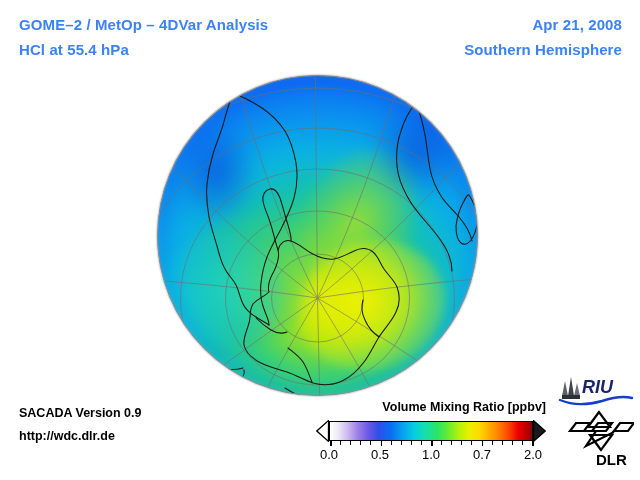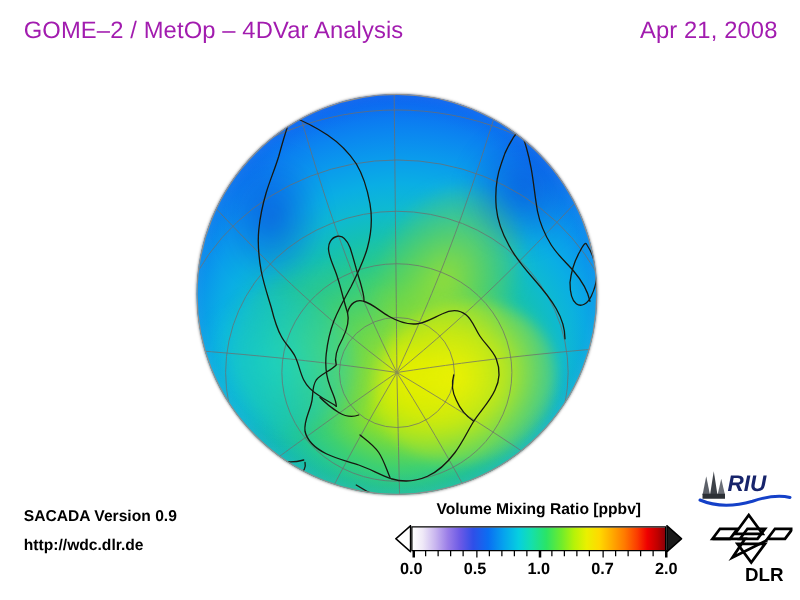--- a/index.html
+++ b/index.html
@@ -10,21 +10,21 @@
     position:relative;
     overflow:hidden;
     -webkit-font-smoothing:antialiased;
   }
   .page{position:absolute;inset:0;}
 
   
   .hdr-left{position:absolute;left:19px;top:12px;}
   .hdr-right{position:absolute;right:18px;top:12px;text-align:right;}
   .hdr-line{
-    font-size:19px;font-weight:normal;color:#a21caf;
+    font-size:15px;font-weight:bold;color:#3b82f6;
     line-height:25px;white-space:nowrap;letter-spacing:.1px;
   }
 
   
   .globe-wrap{
     position:absolute;left:157px;top:75px;width:321px;height:321px;
   }
   .globe{
     position:absolute;inset:0;border-radius:50%;
     overflow:hidden;
@@ -124,21 +124,21 @@
   .foot-line{
     font-size:12.5px;font-weight:bold;color:#000;
     line-height:23px;white-space:nowrap;
   }
   .foot-line.url{font-weight:bold;}
 
   
   .cb-block{position:absolute;left:316px;top:400px;width:230px;}
   .cb-title{
     font-size:12.5px;font-weight:bold;color:#000;
-    text-align:center;white-space:nowrap;margin-bottom:6px;
+    text-align:right;white-space:nowrap;margin-bottom:6px;
   }
   .cb-row{position:relative;height:22px;display:flex;align-items:center;}
   .cb-cap{width:13px;height:22px;flex:0 0 auto;}
   .cb-bar{
     position:relative;flex:1 1 auto;height:20px;
     border:1px solid #000;box-sizing:border-box;
     background:linear-gradient(to right,
       #ffffff 0%,
       #efe9f7 4%,
       #c9b6ef 9%,
@@ -164,37 +164,39 @@
   .cb-ticks{position:absolute;left:0;right:0;top:100%;height:6px;}
   .cb-ticks i{
     position:absolute;top:0;width:1px;height:5px;background:#000;
   }
   .cb-ticks i.major{height:6px;width:1.5px;}
   .cb-labels{
     position:relative;height:18px;margin-top:5px;
   }
   .cb-labels span{
     position:absolute;top:0;transform:translateX(-50%);
-    font-size:13px;font-weight:bold;color:#000;white-space:nowrap;
+    font-size:13px;font-weight:normal;color:#000;white-space:nowrap;
   }
 
   
   .riu-logo{position:absolute;left:556px;top:374px;width:78px;height:32px;}
   .dlr-logo{position:absolute;left:566px;top:410px;width:68px;height:58px;}
 </style>
 </head>
 <body>
 
 <div class="page">
 
   <div class="hdr-left">
     <div class="hdr-line">GOME–2 / MetOp – 4DVar Analysis</div>
+    <div class="hdr-line">HCl at 55.4 hPa</div>
   </div>
   <div class="hdr-right">
     <div class="hdr-line">Apr 21, 2008</div>
+    <div class="hdr-line">Southern Hemisphere</div>
   </div>
 
   <div class="globe-wrap">
     <div class="globe">
       <div class="field-base"></div>
       <div class="lobe-c"></div>
       <div class="lobe-d"></div>
       <div class="lobe-b"></div>
       <div class="lobe-a"></div>
       <div class="patch-nw"></div>

